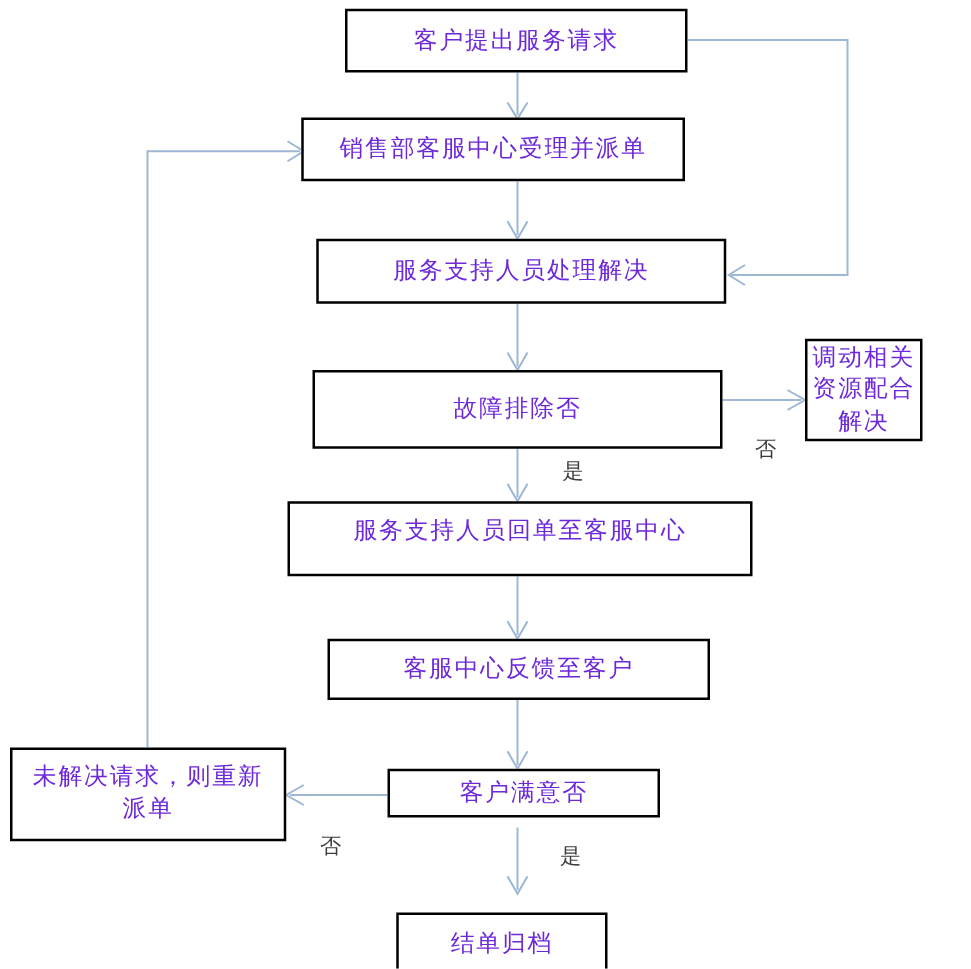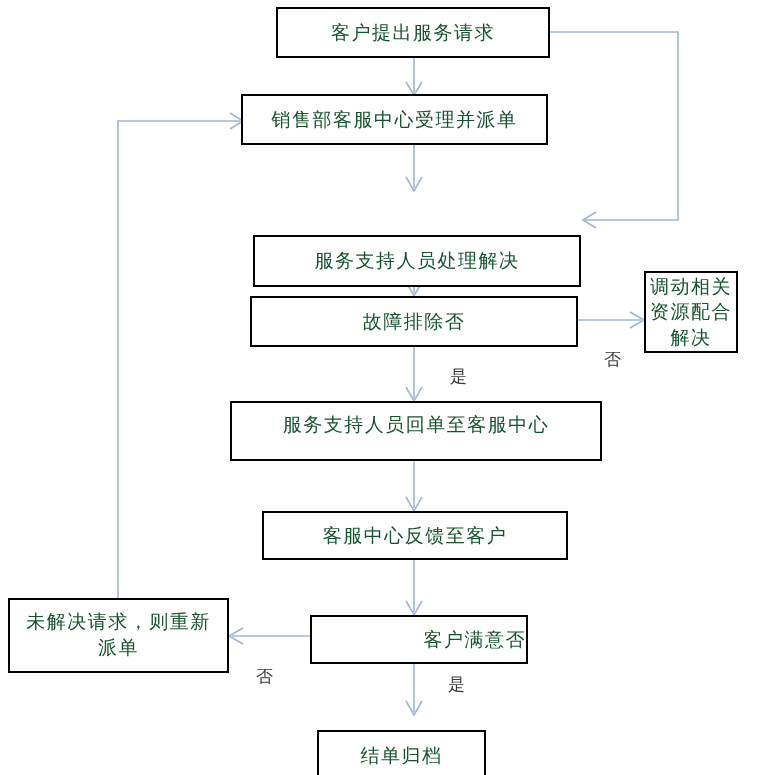--- a/index.html
+++ b/index.html
@@ -15,21 +15,21 @@
     font-family: "DejaVu Sans", "Liberation Sans", sans-serif;
     overflow: hidden;
   }
   .node {
     position: absolute;
     box-sizing: border-box;
     border: 2px solid #000000;
     background: #ffffff;
     display: flex;
     justify-content: center;
-    color: #14532d;
+    color: #6d28d9;
     font-size: 19px;
     letter-spacing: 1.5px;
     line-height: 1.35;
     text-align: center;
     z-index: 3;
   }
   .node .node-text {
     display: block;
     width: 100%;
     white-space: pre-line;
@@ -126,43 +126,43 @@
   </svg>
 
   <div class="node v-center" style="left:276px; top:7px; width:274px; height:51px;">
     <span class="node-text">客户提出服务请求</span>
   </div>
 
   <div class="node v-center" style="left:241px; top:94px; width:307px; height:51px;">
     <span class="node-text">销售部客服中心受理并派单</span>
   </div>
 
-  <div class="node v-center" style="left:253px; top:191px; width:328px; height:52px;margin-top:44px;">
+  <div class="node v-center" style="left:253px; top:191px; width:328px; height:52px;">
     <span class="node-text">服务支持人员处理解决</span>
   </div>
 
-  <div class="node v-center" style="left:250px; top:296px; width:328px; height:51px;">
+  <div class="node v-center" style="left:250px; top:296px; width:328px; height:63px;">
     <span class="node-text">故障排除否</span>
   </div>
 
   <div class="node v-center" style="left:644px; top:271px; width:94px; height:82px;">
     <span class="node-text">调动相关
 资源配合
 解决</span>
   </div>
 
   <div class="node v-center" style="left:262px; top:511px; width:306px; height:49px;">
     <span class="node-text">客服中心反馈至客户</span>
   </div>
 
   <div class="node v-top" style="left:230px; top:401px; width:372px; height:60px;">
     <span class="node-text">服务支持人员回单至客服中心</span>
   </div>
 
-  <div class="node v-center" style="left:310px; top:615px; width:218px; height:49px;text-align:right;">
+  <div class="node v-center" style="left:310px; top:615px; width:218px; height:39px;">
     <span class="node-text">客户满意否</span>
   </div>
 
   <div class="node v-top" style="left:8px; top:598px; width:221px; height:75px;">
     <span class="node-text">未解决请求，则重新
 派单</span>
   </div>
 
   <div class="node v-center" style="left:317px; top:730px; width:169px; height:52px;">
     <span class="node-text">结单归档</span>

